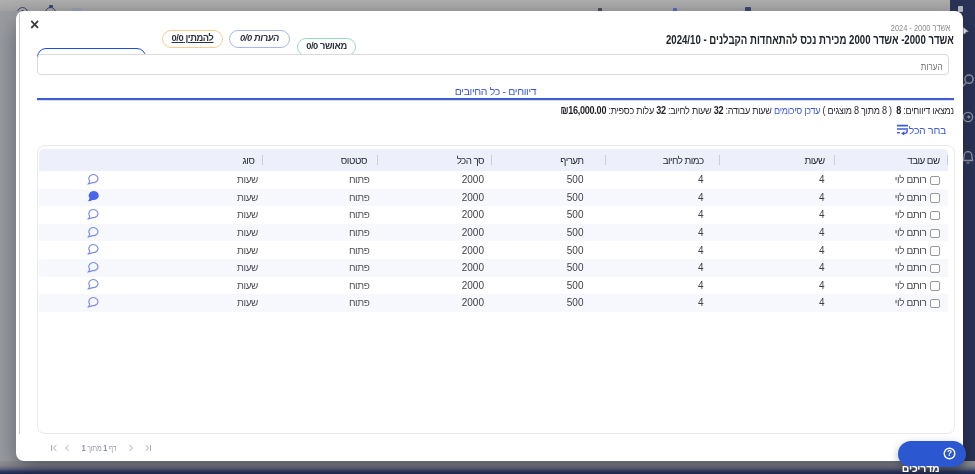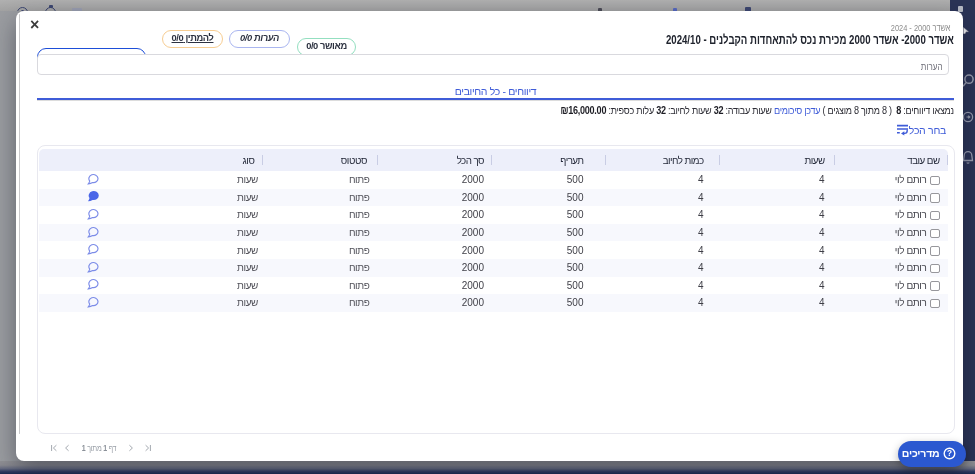--- a/index.html
+++ b/index.html
@@ -73,21 +73,21 @@
 thead .sep { position:relative; }
 thead .sep:before { content:""; position:absolute; right:0; top:6px; height:10px; width:1px; background:#c9cde4; }
 
 
 #pager { left:34px; top:432px; display:flex; align-items:center; gap:6px; color:#9aa0a8; font-size:9px; letter-spacing:-0.3px; direction:ltr; }
 #pager b { color:#8a9098; }
 #pager svg { display:block; }
 
 
 #guide { left:898px; top:441px; width:68px; height:25.5px; border-radius:13px; background:#2b58d0; z-index:20; box-shadow:0 3px 8px rgba(0,0,0,.3); }
-#guide .gt { position:absolute; right:26.5px; top:6px; color:#fff; font-size:10.5px; font-weight:bold; letter-spacing:-0.2px; }
+#guide .gt { position:absolute; right:26.5px; top:21px; color:#fff; font-size:10.5px; font-weight:bold; letter-spacing:-0.2px; }
 #guide svg { position:absolute; right:10.5px; top:6.2px; }
 
 
 .sbic { z-index:1; }
 </style>
 </head>
 <body>
 <div id="topbar" class="abs">
   <div class="ic" style="left:17px;top:6.5px;width:11px;height:11px;border:1.8px solid #3c4670;"></div>
   <div class="ic" style="left:21px;top:10px;width:3px;height:3px;background:#3c4670;"></div>

